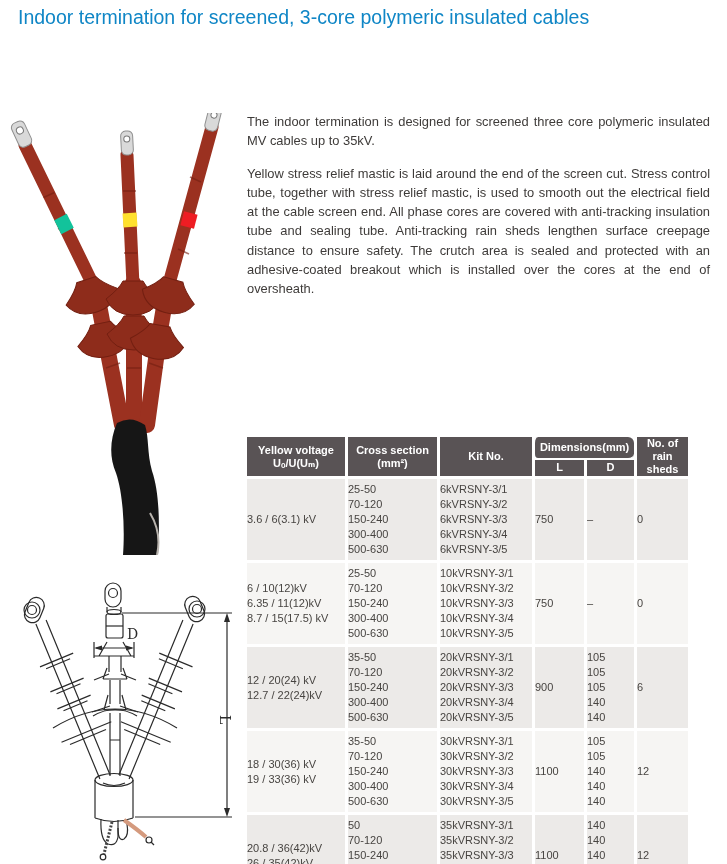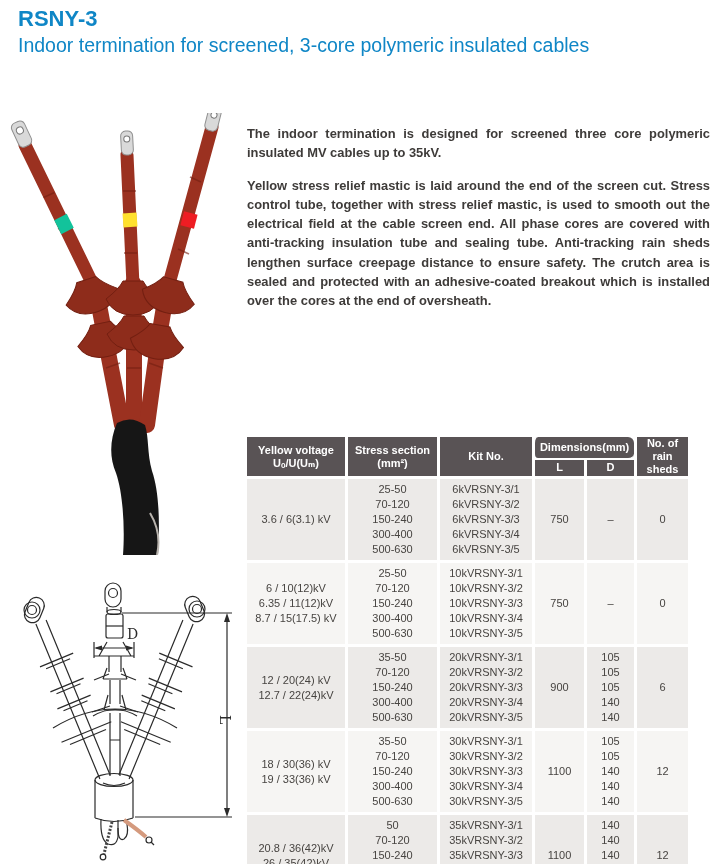--- a/index.html
+++ b/index.html
@@ -5,21 +5,21 @@
   html,body{margin:0;padding:0;background:#ffffff;}
   .page{
     position:relative;width:727px;height:864px;background:#fff;overflow:hidden;
     font-family:"Liberation Sans","DejaVu Sans",sans-serif;
   }
   
   .brand{position:absolute;left:18px;top:5px;width:700px;}
   .code{margin:0;font-size:22px;line-height:28px;font-weight:700;color:var(--accent);}
   .sub{font-size:19.5px;line-height:25px;font-weight:400;color:var(--accent);}
   
-  .desc{position:absolute;left:247px;top:124px;width:463px;color:var(--text);font-weight:bold;}
+  .desc{position:absolute;left:247px;top:112px;width:463px;color:var(--text);}
   .desc p{margin:0 0 13px 0;font-size:12.9px;line-height:19.3px;text-align:justify;}
   
   .photo-fig{position:absolute;left:0;top:113px;width:240px;height:442px;}
   .draw-fig{position:absolute;left:8px;top:580px;width:236px;height:282px;}
   .photo-fig svg,.draw-fig svg{display:block;width:100%;height:100%;}
   .tube{stroke:var(--tube-red);fill:none;stroke-linecap:round;}
   .t13{stroke-width:13px;}
   .t16{stroke-width:16px;}
   .seg{stroke:var(--tube-dark);stroke-width:1.6px;opacity:.6;}
   .bell{fill:var(--bell-red);stroke:var(--tube-dark);stroke-width:1px;}
@@ -34,33 +34,32 @@
   table.spec th{
     background:var(--table-header-bg);color:#fff;font-weight:700;font-size:11px;
     line-height:13px;text-align:center;padding:0;vertical-align:middle;
   }
   table.spec th span{display:block;}
   th.bl,td.bl{border-left:3px solid #fff;}
   th.c-dims{height:20px;border-bottom:2px solid #fff;border-radius:6px;}
   tr.subhead th{height:16px;}
   th.c-d{border-left:3px solid #fff;}
   table.spec td{
-    text-align:center;vertical-align:middle;font-size:11px;line-height:15px;
+    text-align:left;vertical-align:middle;font-size:11px;line-height:15px;
     color:var(--table-text);padding:3px 0;border-top:3px solid #fff;
   }
   tr.g-dark td{background:var(--row-dark);}
   tr.g-light td{background:var(--row-light);}
 </style>
 </head>
 <body>
 
 <div class="page">
 
   <div class="brand">
-    <h1 class="code">RSNY-3</h1>
     <div class="sub">Indoor termination for screened, 3-core polymeric insulated cables</div>
   </div>
 
   <div class="photo-fig">
     <svg viewBox="0 0 240 442">
 
       <path class="tube t13" d="M25,32 L96,178"></path>
       <path class="tube t13" d="M127,42 L133,172"></path>
       <path class="tube t13" d="M212,14 L167,178"></path>
 
@@ -194,21 +193,21 @@
           <col style="width:50px">
           <col style="width:54px">
       </colgroup>
       <thead>
         <tr>
           <th rowspan="2">
             <span>Yellow voltage</span>
             <span>Uₒ/U(Uₘ)</span>
           </th>
           <th rowspan="2" class="bl">
-            <span>Stress section</span>
+            <span>Cross section</span>
             <span>(mm²)</span>
           </th>
           <th rowspan="2" class="bl">Kit No.</th>
           <th colspan="2" class="bl c-dims">Dimensions(mm)</th>
           <th rowspan="2" class="bl">
             <span>No. of</span>
             <span>rain sheds</span>
           </th>
         </tr>
         <tr class="subhead">

